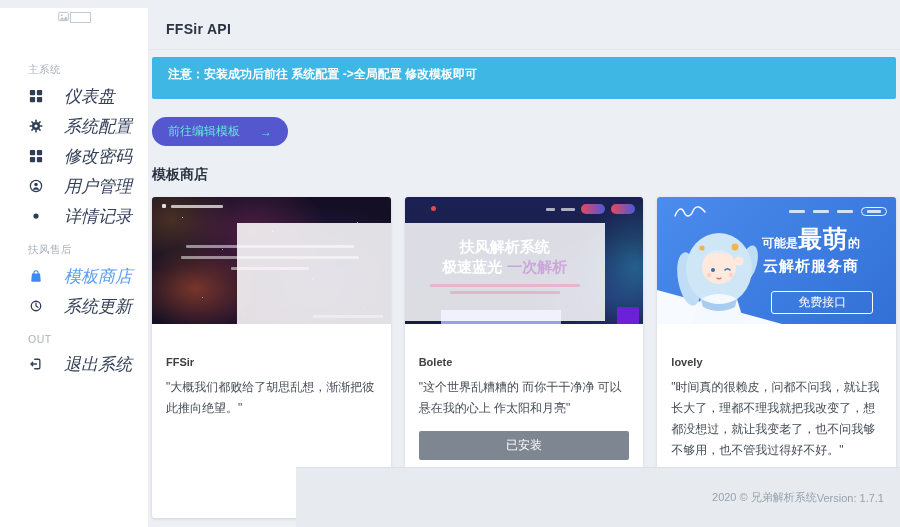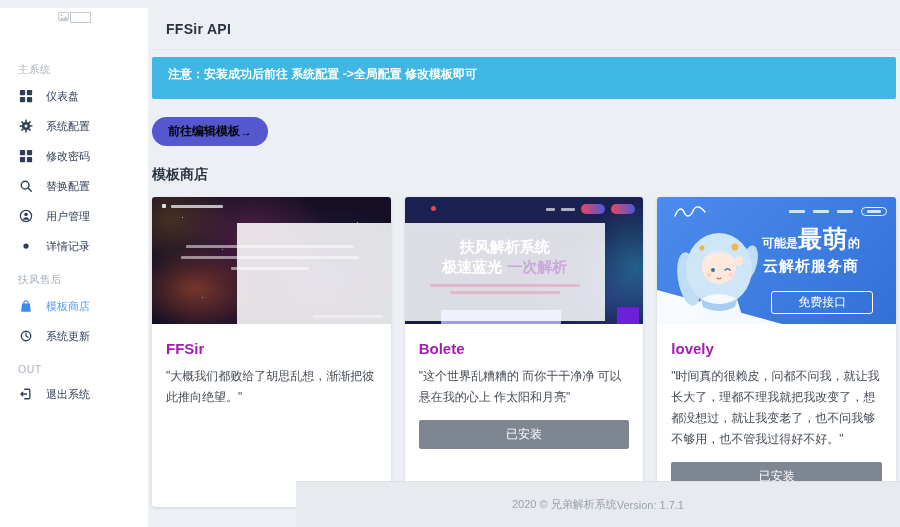--- a/index.html
+++ b/index.html
@@ -5,44 +5,44 @@
   html,body{margin:0;padding:0;}
   body{width:900px;height:527px;position:relative;background:#eceff3;
        font-family:"Liberation Sans",sans-serif;overflow:hidden;-webkit-font-smoothing:antialiased;}
 
   
   .sidebar{position:absolute;left:0;top:8px;width:148px;height:519px;background:#fff;z-index:6;}
   .logo-row{height:22px;display:flex;justify-content:center;padding-top:3px;}
   .broken-img{display:flex;align-items:flex-start;gap:1px;}
   .broken-img svg{width:11px;height:11px;}
   .alt-box{width:19px;height:9px;border:1px solid #c2c9d1;background:#fff;margin-top:1px;}
-  .nav{padding-left:18px;}
+  .nav{padding-left:28px;}
   .sec-label{font-size:10.5px;color:#a9b2bd;margin:12px 0 4px;letter-spacing:.5px;}
   .sec-label.first{margin-top:30px;}
-  .s-item{height:30px;display:flex;align-items:center;gap:13px;font-size:11px;color:#34405a;cursor:pointer;}
+  .s-item{height:30px;display:flex;align-items:center;gap:21px;font-size:17px;color:#34405a;cursor:pointer;font-style:italic;}
   .s-icon{width:15px;height:15px;display:flex;align-items:center;justify-content:center;color:#2f3e55;flex:none;}
   .s-icon svg{width:14px;height:14px;}
   .s-item.active{color:#5b9cf0;}
   .s-item.active .s-icon{color:#3d8af2;}
 
   
   .main{position:absolute;left:148px;top:0;right:0;bottom:0;}
   .page-header{padding:20px 0 11px 18px;border-bottom:1px solid #e4e8ec;}
   .page-title{font-size:14px;font-weight:bold;color:#2a3442;letter-spacing:.3px;}
   .content{margin:7px 4px 0 4px;}
   .alert{background:#3eb7e4;color:#fff;font-size:12px;padding:9px 16px 16px 16px;border-radius:2px;font-weight:bold;}
-  .btn-edit{margin-top:18px;display:inline-flex;align-items:center;gap:0;background:#5457cd;color:#000000;
-            font-size:12px;font-weight:bold;padding:6px 16px;border-radius:999px;border:none;cursor:pointer;}
+  .btn-edit{margin-top:18px;display:inline-flex;align-items:center;gap:20px;background:#5457cd;color:#5eead4;
+            font-size:12px;font-weight:normal;padding:6px 16px;border-radius:999px;border:none;cursor:pointer;}
   .shop-title{margin-top:20px;font-size:14px;font-weight:bold;color:#2a3442;}
 
   .cards{display:flex;gap:14px;margin-top:13px;}
   .card{flex:1;background:#fff;border-radius:3px;box-shadow:0 1px 3px rgba(20,30,50,.12);overflow:hidden;}
   .card-img{height:127px;position:relative;overflow:hidden;}
   .card-body{padding:10px 14px 16px 14px;}
-  .card-title{font-size:15px;font-weight:bold;color:#a21caf;margin-top:6px;}
+  .card-title{font-size:11px;font-weight:bold;color:#404040;margin-top:22px;}
   .card-quote{margin-top:9px;font-size:12px;color:#454c55;line-height:1.75;}
   .card-btn{margin-top:12px;width:100%;background:#7e8691;color:#fff;border:none;padding:6px 0;
             font-size:12px;border-radius:2px;cursor:pointer;}
 
   .tbar{background:rgba(255,255,255,.65);height:3px;border-radius:1px;}
 
   
   .img-ffsir{background:
      radial-gradient(ellipse 90px 60px at 18% 72%, rgba(196,84,46,.55), transparent 70%),
      radial-gradient(ellipse 110px 75px at 42% 28%, rgba(128,44,92,.55), transparent 70%),
@@ -90,21 +90,21 @@
   .c3-head{position:absolute;right:0;top:28px;width:170px;text-align:center;color:#fff;z-index:2;line-height:1.15;}
   .c3-line1{font-size:12px;font-weight:bold;}
   .c3-big{font-size:24px;font-weight:bold;letter-spacing:1px;}
   .c3-line2{font-size:15px;font-weight:bold;margin-top:4px;letter-spacing:1px;}
   .c3-cta{position:absolute;left:114px;top:94px;border:1px solid #fff;color:#fff;font-size:12px;
           padding:2px 26px;border-radius:3px;z-index:2;background:transparent;}
   .c3-girl{position:absolute;left:14px;bottom:-3px;width:112px;height:110px;z-index:2;}
 
   
   .footer{position:absolute;left:148px;right:0;bottom:0;height:29px;background:#e7ebef;border-top:1px solid #dce1e6;
-          display:flex;align-items:center;justify-content:center;padding:8px 16px;font-size:11px;color:#98a2ac;z-index:5;}
+          display:flex;align-items:center;justify-content:flex-end;padding:15px 16px;font-size:11px;color:#98a2ac;z-index:5;}
 </style>
 </head>
 <body>
 
 <div class="sidebar">
   <div class="logo-row">
     <span class="broken-img">
       <svg viewBox="0 0 16 16">
           <rect x="1" y="2" width="14" height="12" rx="1.5" fill="none" stroke="#b9c1ca" stroke-width="1.4"></rect>
           <circle cx="5.2" cy="6" r="1.4" fill="#b9c1ca"></circle>
@@ -154,29 +154,20 @@
         <svg viewBox="0 0 16 16" fill="currentColor">
             <rect x="1" y="1" width="6" height="6" rx="1"></rect>
             <rect x="9" y="1" width="6" height="6" rx="1"></rect>
             <rect x="1" y="9" width="6" height="6" rx="1"></rect>
             <rect x="9" y="9" width="6" height="6" rx="1"></rect>
           </svg>
       </span>
       <span>修改密码</span>
     </div>
 
-    <div class="s-item">
-      <span class="s-icon">
-        <svg viewBox="0 0 16 16" fill="none" stroke="currentColor" stroke-width="1.6">
-            <circle cx="7" cy="7" r="4.4"></circle>
-            <line x1="10.4" y1="10.4" x2="14" y2="14" stroke-linecap="round"></line>
-          </svg>
-      </span>
-      <span>替换配置</span>
-    </div>
 
     <div class="s-item">
       <span class="s-icon">
         <svg viewBox="0 0 16 16">
             <circle cx="8" cy="8" r="6.4" fill="none" stroke="currentColor" stroke-width="1.4"></circle>
             <circle cx="8" cy="6.4" r="2" fill="currentColor"></circle>
             <path d="M4.4 12.3c.8-1.9 2.1-2.8 3.6-2.8s2.8.9 3.6 2.8" fill="currentColor"></path>
           </svg>
       </span>
       <span>用户管理</span>

